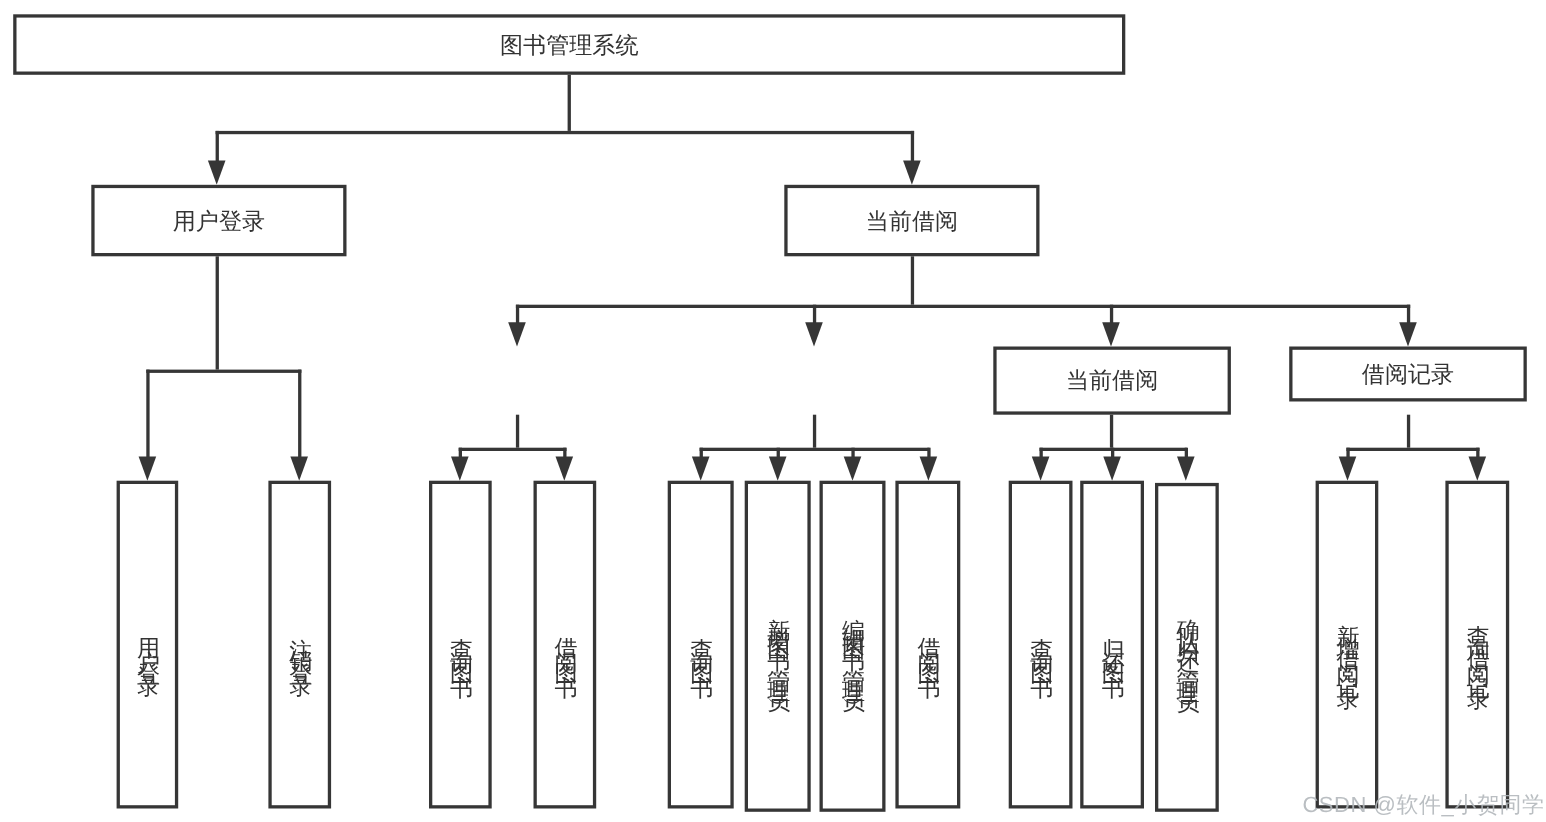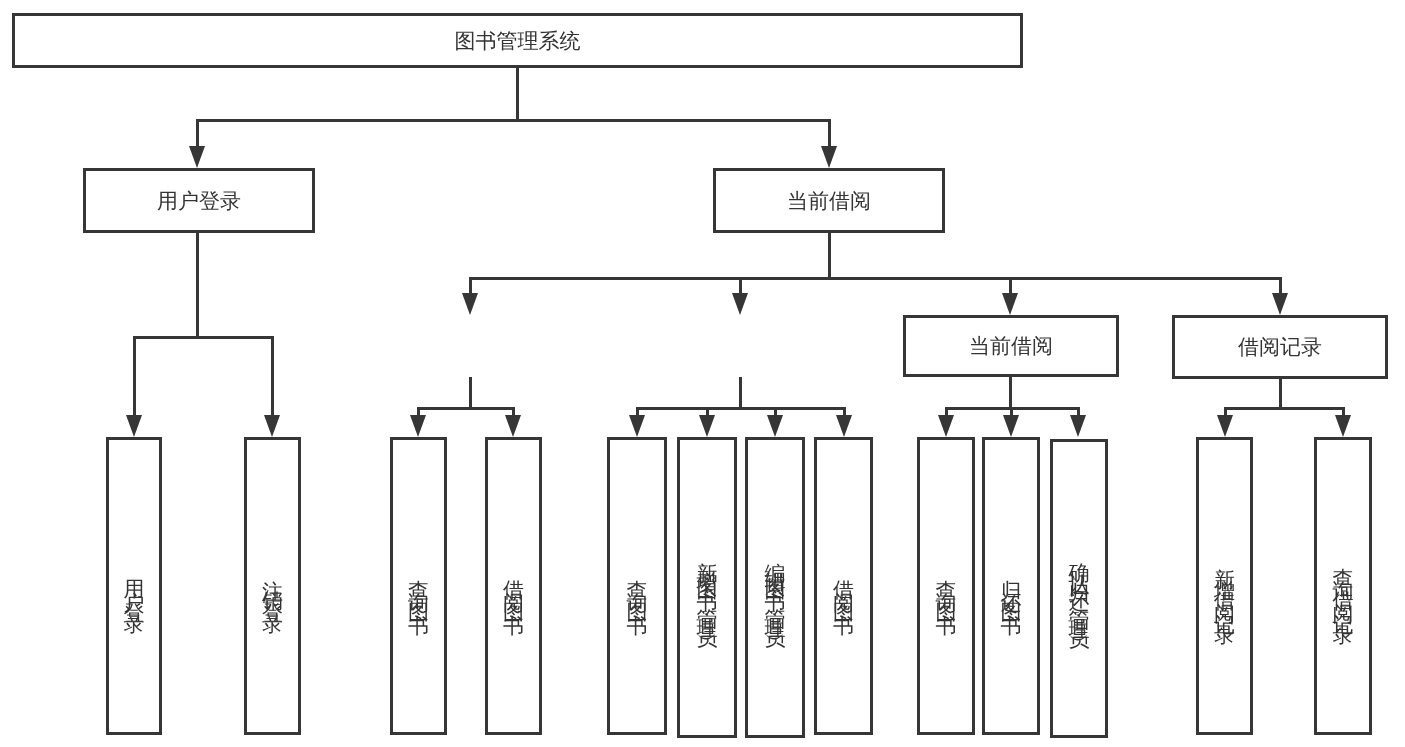--- a/index.html
+++ b/index.html
@@ -99,21 +99,21 @@
   <div class="vline" style="left:739px;top:277px;height:17px;"></div>
   <div class="arrowhead" style="left:732px;top:293px;"></div>
   <div class="vline" style="left:1009px;top:277px;height:17px;"></div>
   <div class="arrowhead" style="left:1002px;top:293px;"></div>
   <div class="vline" style="left:1279px;top:277px;height:17px;"></div>
   <div class="arrowhead" style="left:1272px;top:293px;"></div>
 
   <div class="node" style="left:903px;top:315px;width:216px;height:62px;">
     <span>当前借阅</span>
   </div>
-  <div class="node" style="left:1172px;top:315px;width:216px;height:64px;">
+  <div class="node" style="left:1172px;top:315px;width:216px;height:50px;">
     <span>借阅记录</span>
   </div>
 
   <div class="vline" style="left:469px;top:377px;height:30px;"></div>
   <div class="hline" style="left:417px;top:407px;width:98px;"></div>
   <div class="vline" style="left:417px;top:407px;height:9px;"></div>
   <div class="arrowhead" style="left:410px;top:415px;"></div>
   <div class="vline" style="left:512px;top:407px;height:9px;"></div>
   <div class="arrowhead" style="left:505px;top:415px;"></div>
 
@@ -181,14 +181,15 @@
     <span class="vtext" style="letter-spacing:0.45em;">确认归还（管理员）</span>
   </div>
 
   <div class="node" style="left:1196px;top:437px;width:57px;height:298px;">
     <span class="vtext">新增借阅记录</span>
   </div>
   <div class="node" style="left:1314px;top:437px;width:58px;height:298px;">
     <span class="vtext">查询借阅记录</span>
   </div>
 
+  <div class="watermark">CSDN @软件_小贺同学</div>
 
 </div>
 
 </body></html>

